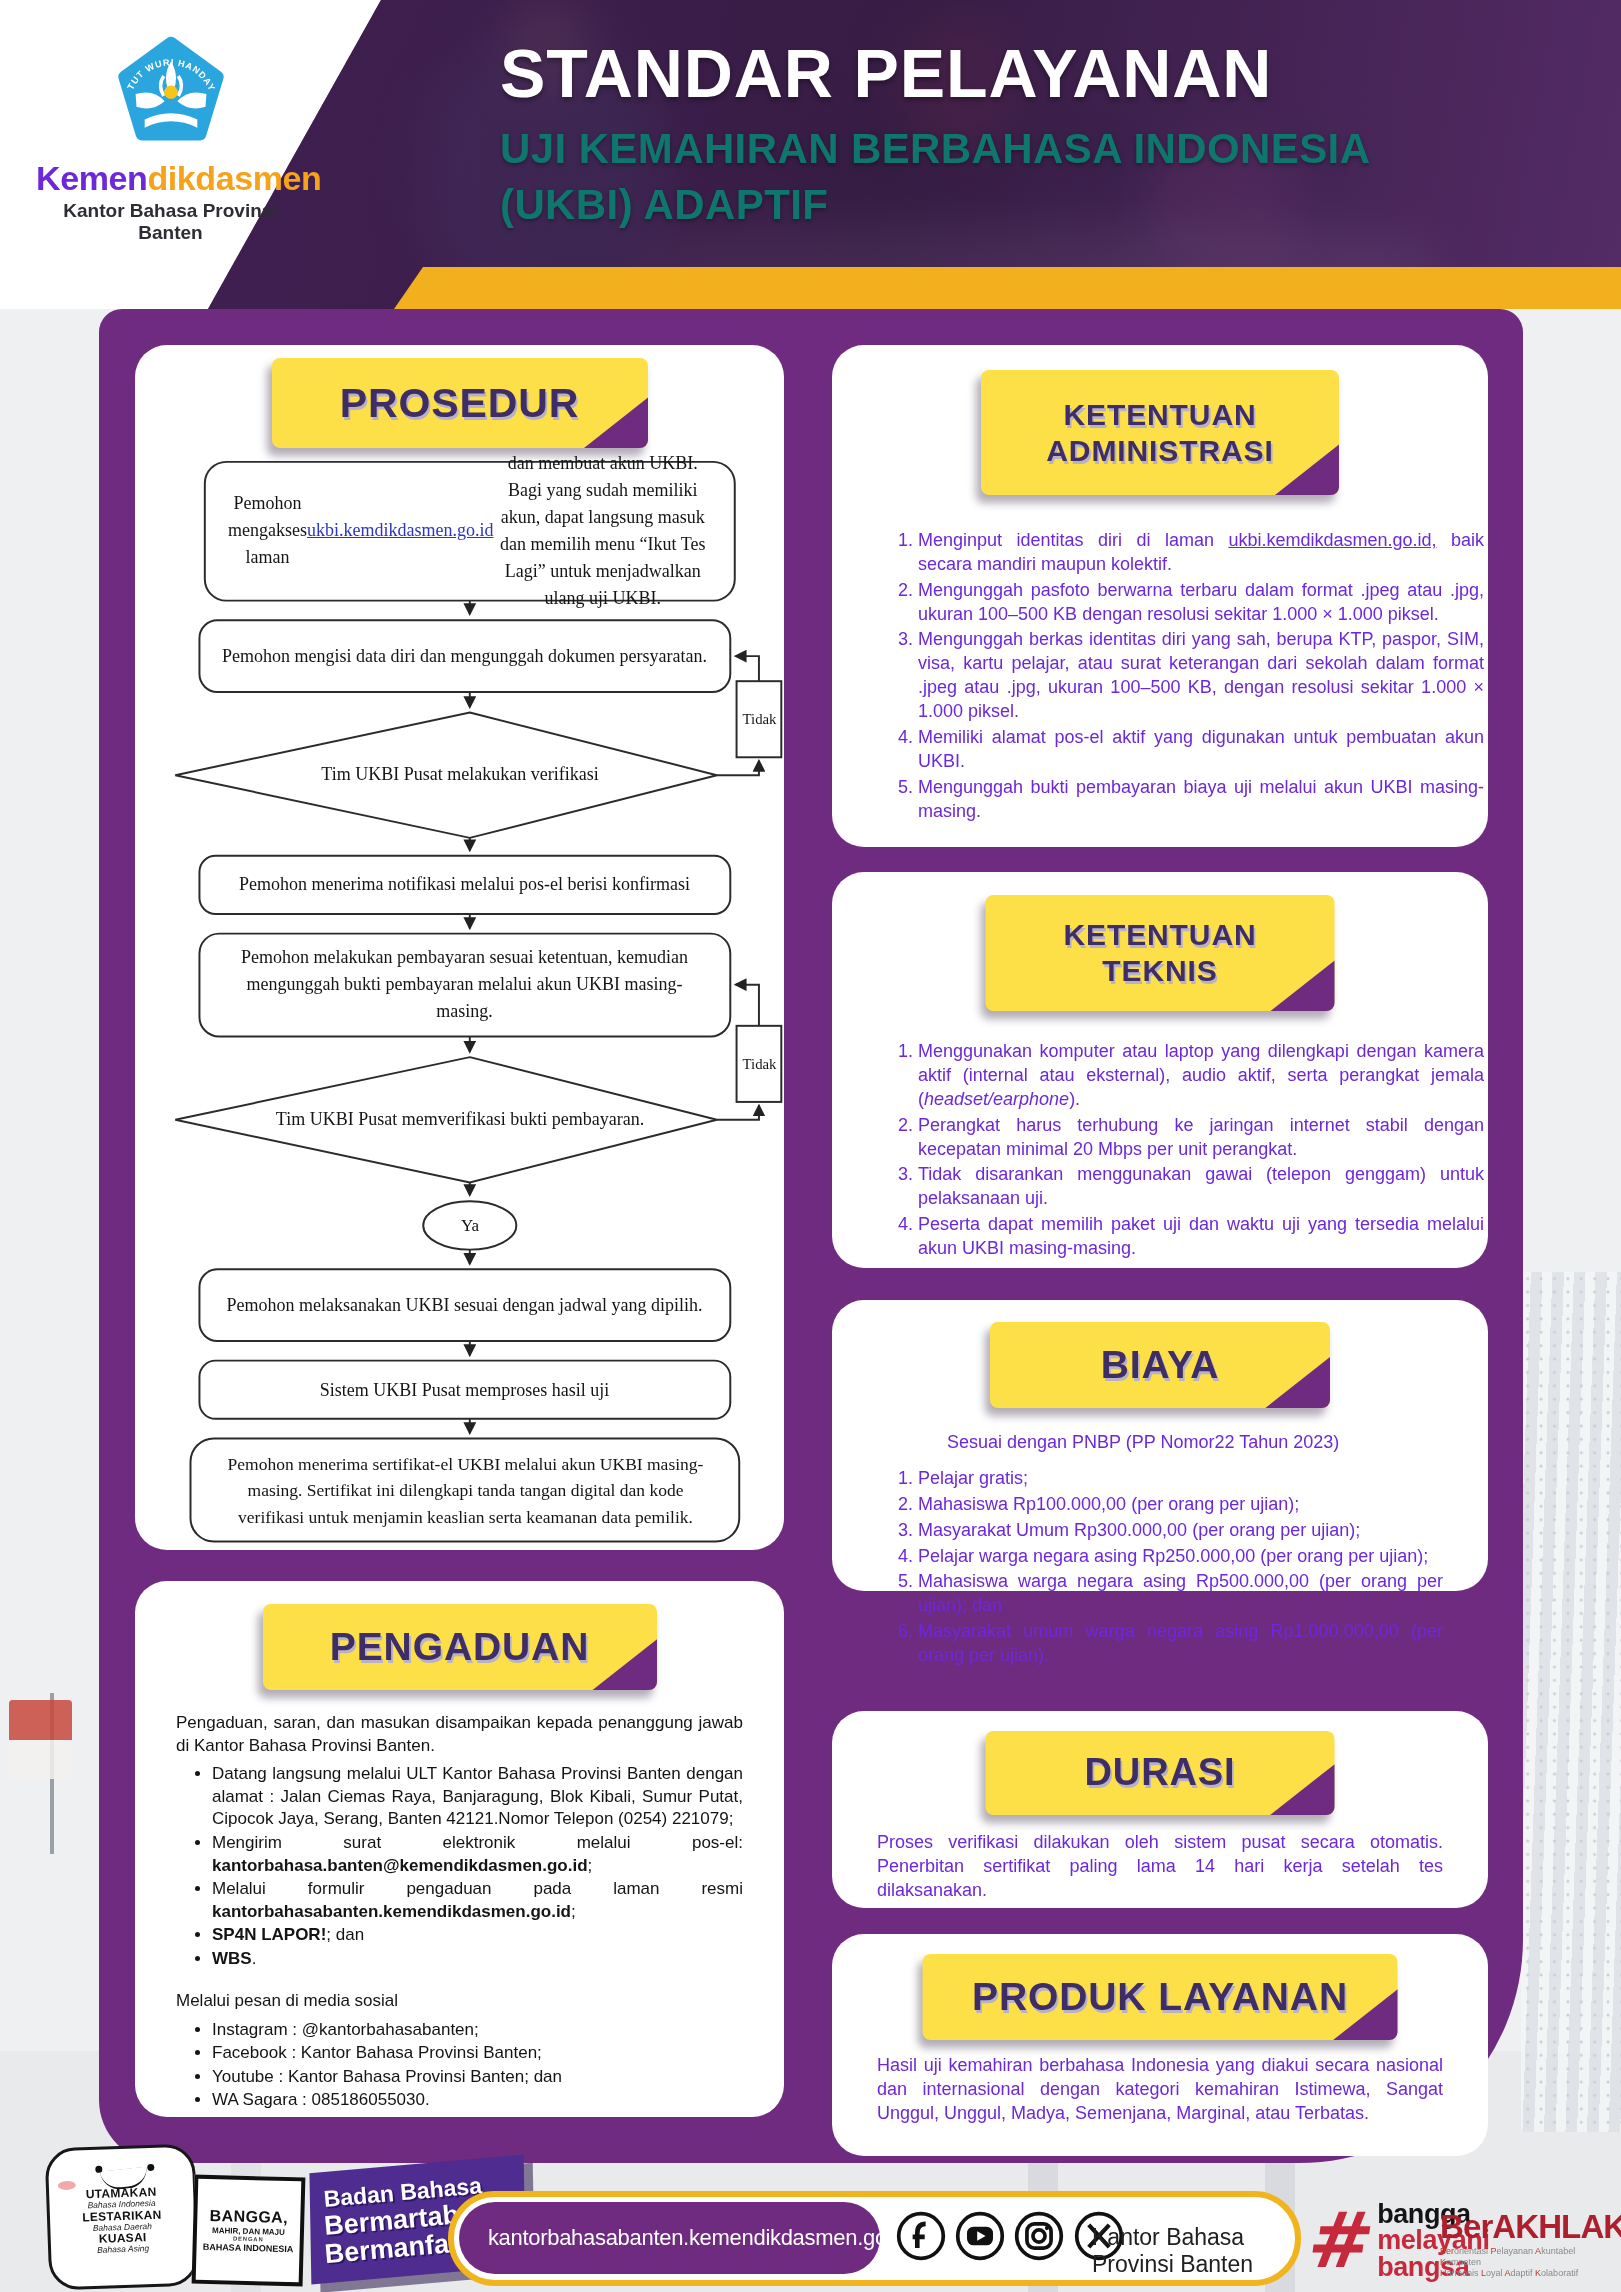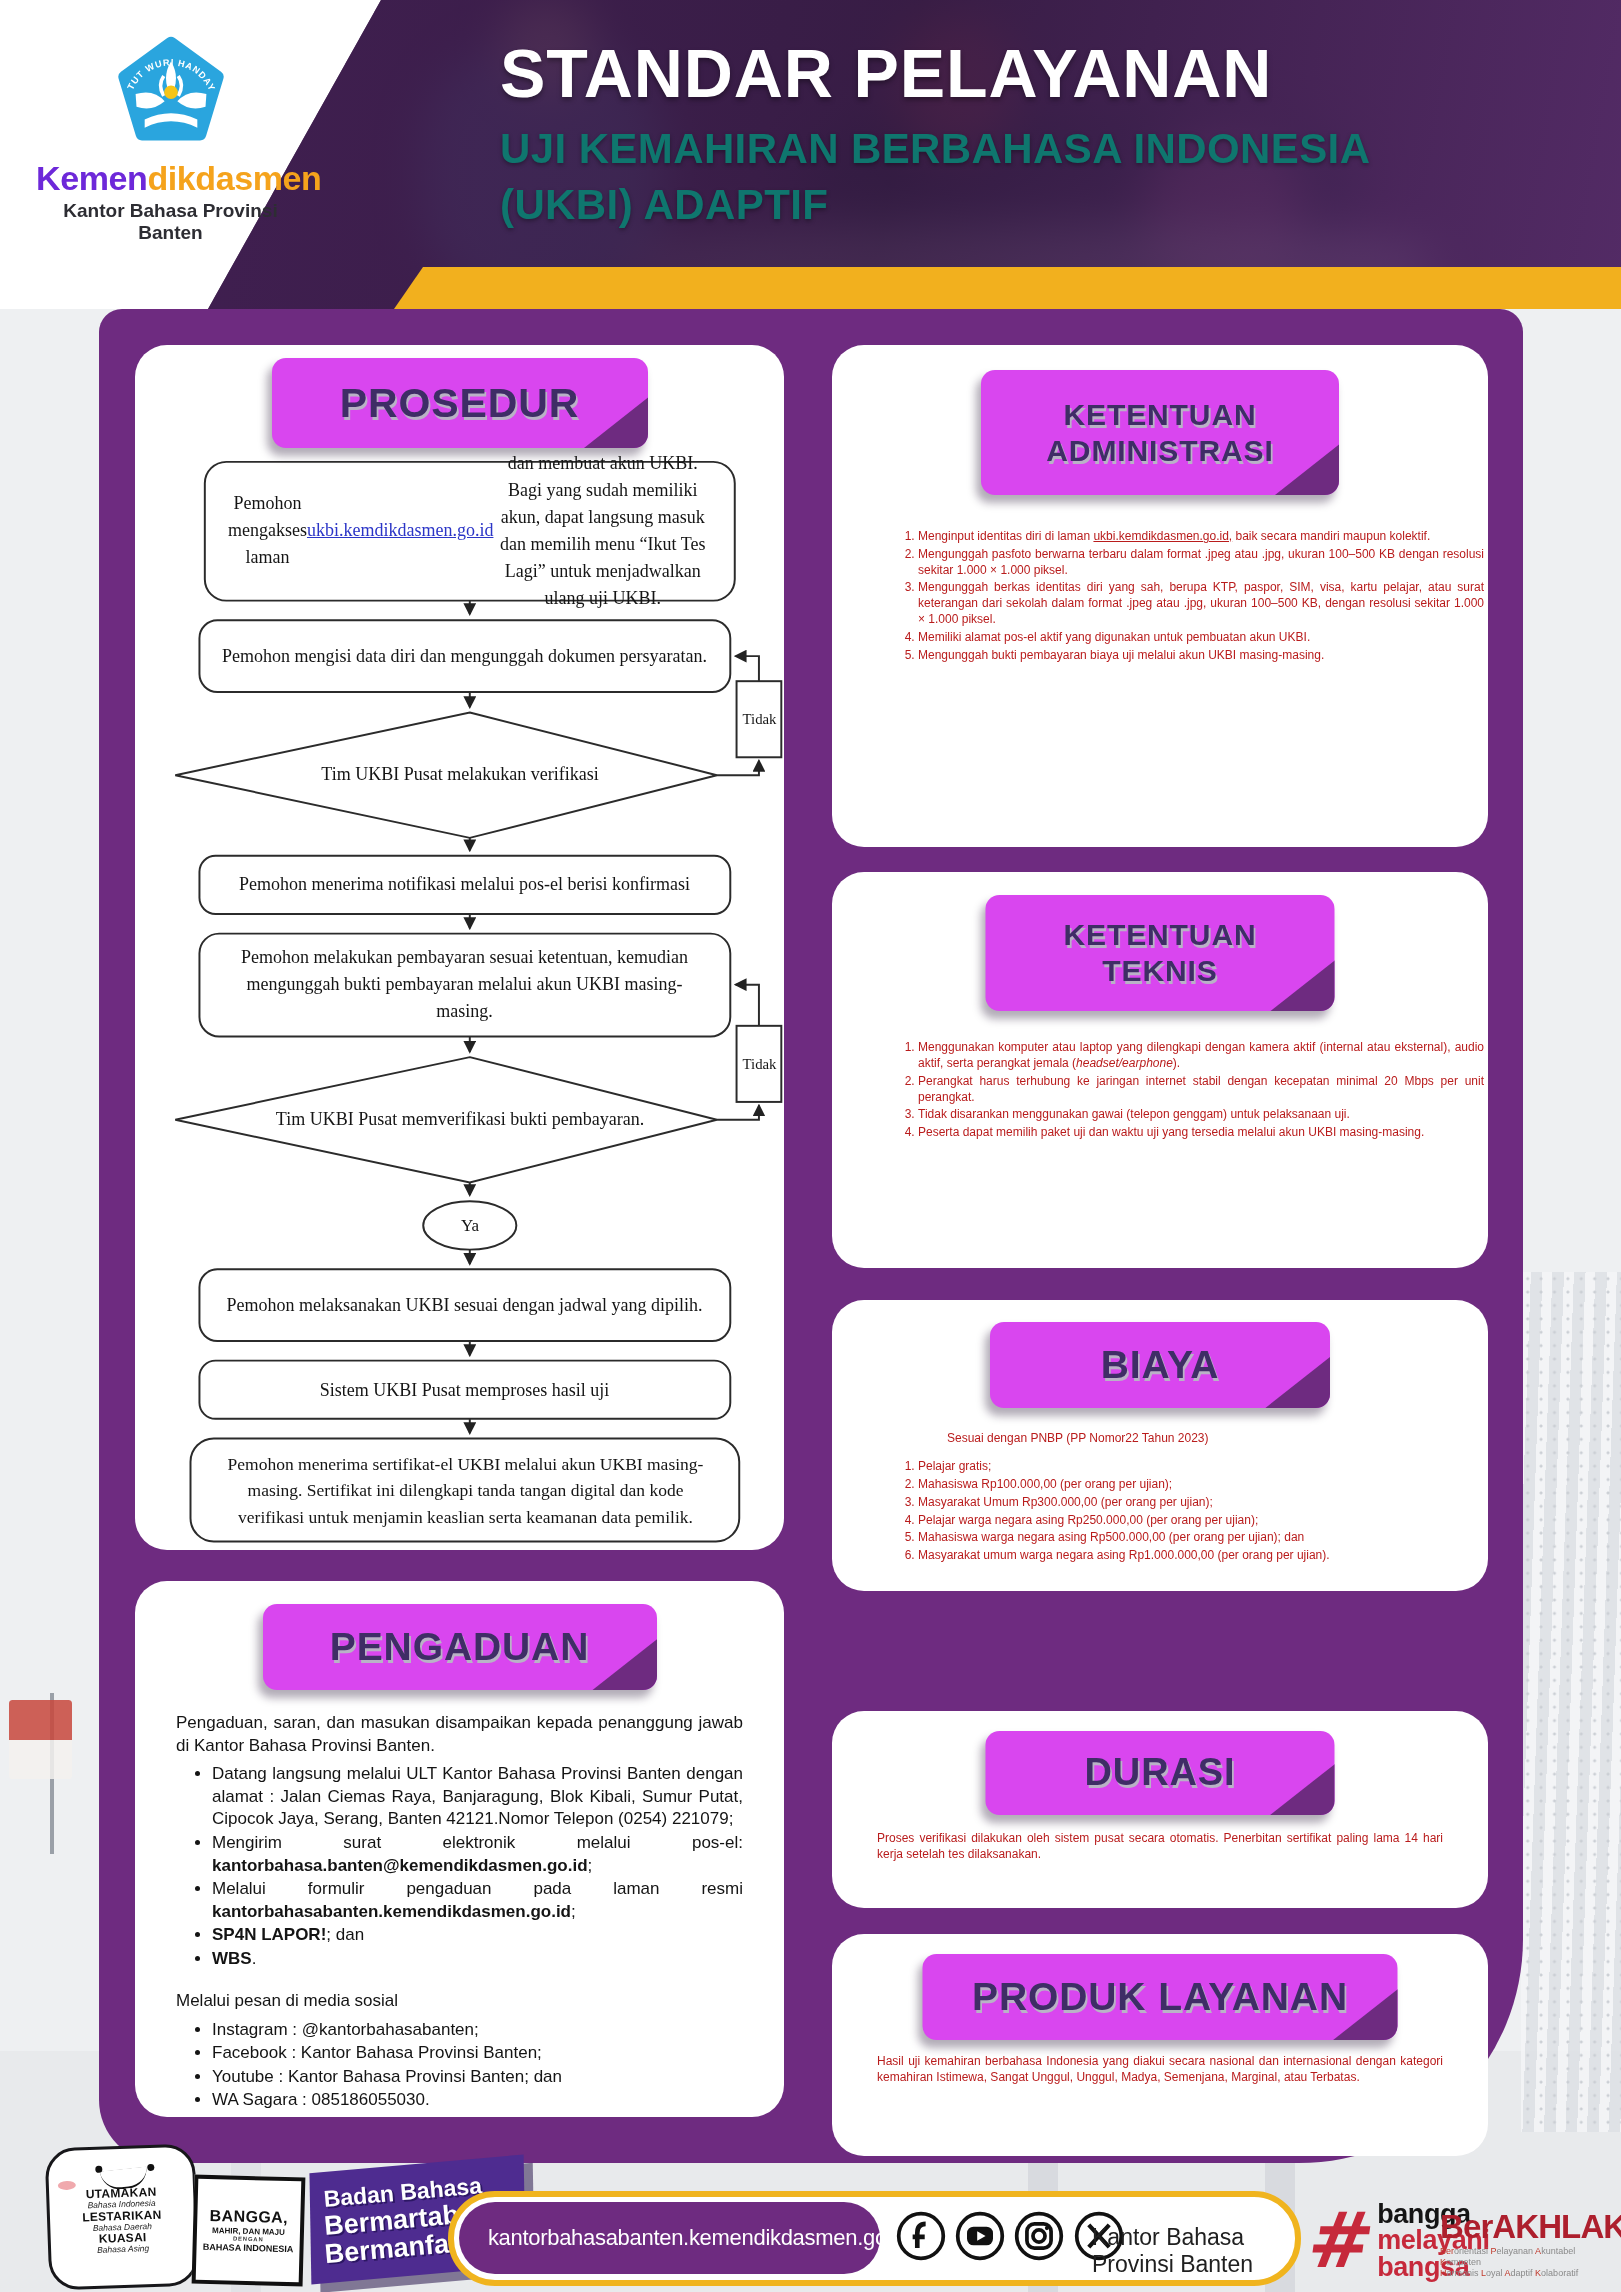--- a/index.html
+++ b/index.html
@@ -32,29 +32,29 @@
         text-shadow:0 1.8px 4.5px rgba(0,0,0,.35)}
   .brand{position:absolute;left:36px;top:36px;width:269px;text-align:center}
   .brand-name{font-size:34px;font-weight:800;letter-spacing:-0.4px;margin-top:5.4px}
   .brand-name .blue{color:#6d28d9}.brand-name .orange{color:#f5a31c}
   .brand-office{font-size:19px;font-weight:700;color:#2d2d33;margin-top:1.8px}
   
   .main{position:absolute;left:99px;top:309px;width:1424px;height:1854px;background:#6e2b80;
         border-radius:23px 23px 224px 63px}
   .card{position:absolute;background:#fff;border-radius:32px}
   
-  .pill{position:absolute;left:50%;transform:translateX(-50%);background:#d946ef;border-radius:14px;
+  .pill{position:absolute;left:50%;transform:translateX(-50%);background:#fde047;border-radius:8px;
         color:#3f2d66;font-weight:800;text-align:center;display:flex;flex-direction:column;
         justify-content:center;letter-spacing:0.9px;overflow:hidden;
         box-shadow:-4.5px 7.2px 9px rgba(35,18,50,.35)}
   .pill::after{content:"";position:absolute;right:-0.9px;bottom:-0.9px;width:66px;height:52px;
         background:#6e2b80;clip-path:polygon(100% 0,100% 100%,0 100%)}
   .pill .t{position:relative;z-index:1;text-shadow:1.8px 2.7px 0 #b9b2c6}
   
-  .body-txt{font-size:12px;line-height:1.33;color:#b91c1c;text-align:justify}
+  .body-txt{font-size:18px;line-height:1.33;color:#6d28d9;text-align:justify}
   .peng-txt{font-size:17px;line-height:1.33;color:#141414;text-align:justify}
   ol.num{margin:0;padding:0 0 0 41px}
   ol.num li{margin-bottom:1.8px}
   ul.bul{margin:6px 0 0 0;padding:0 0 0 36px;list-style:disc}
   ul.bul li{margin-bottom:0.9px}
   .b{font-weight:700}.i{font-style:italic}.u{text-decoration:underline}
   .lk{color:#2b35c7;text-decoration:underline}.rd{color:#c0392b}
   
   .fcx{position:absolute;display:flex;align-items:center;justify-content:center;text-align:center;
        font-family:"Liberation Serif","DejaVu Serif",serif;font-size:18px;line-height:1.5;

